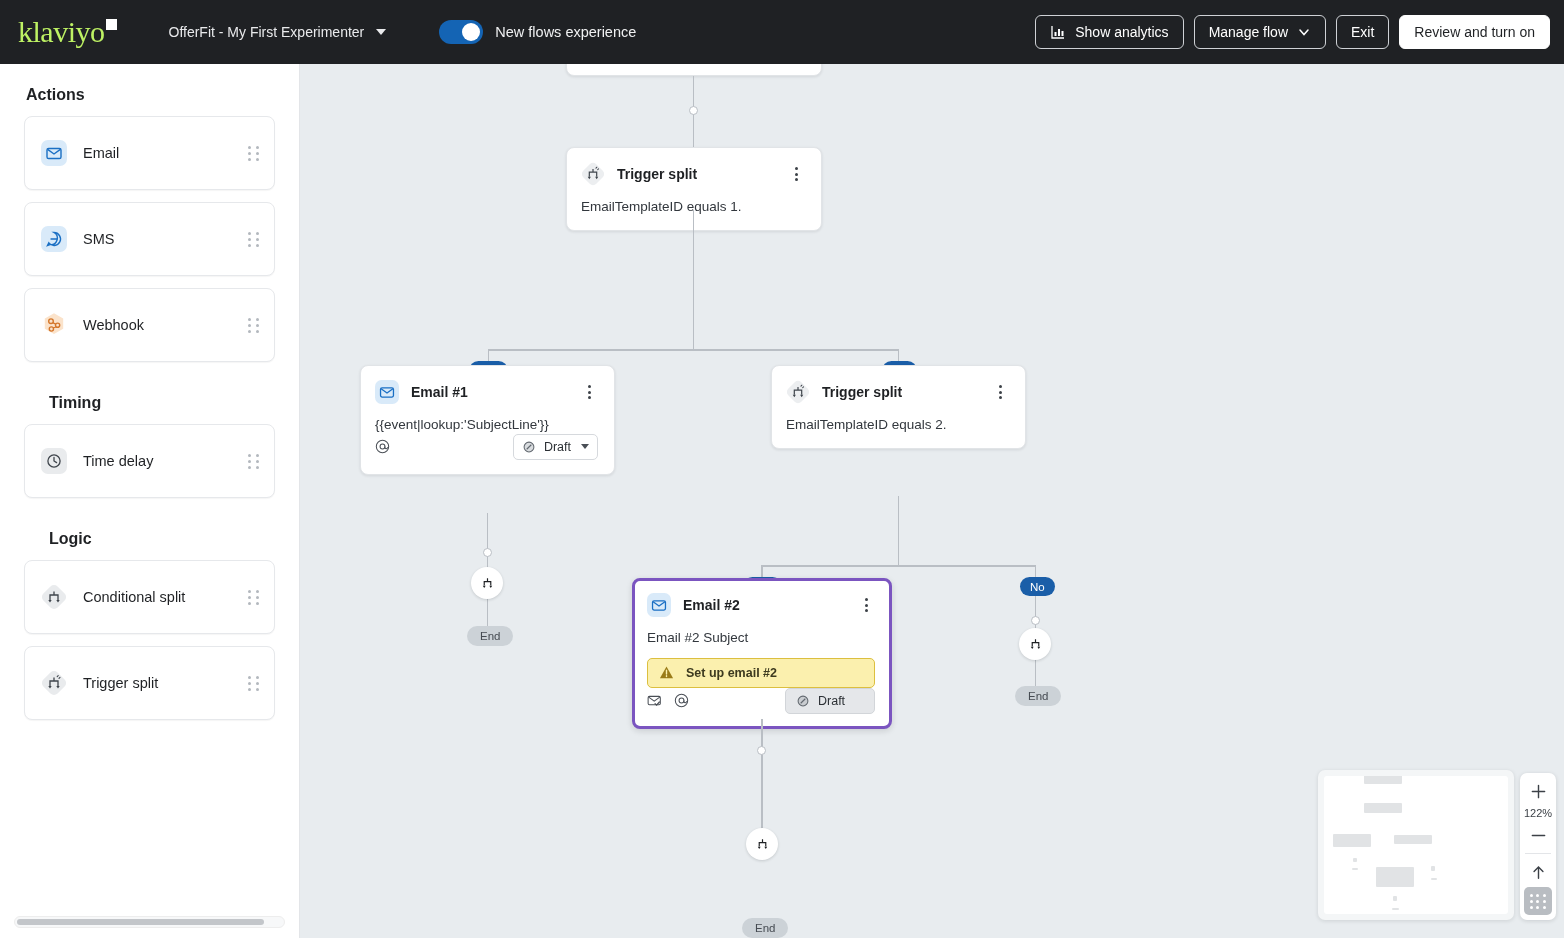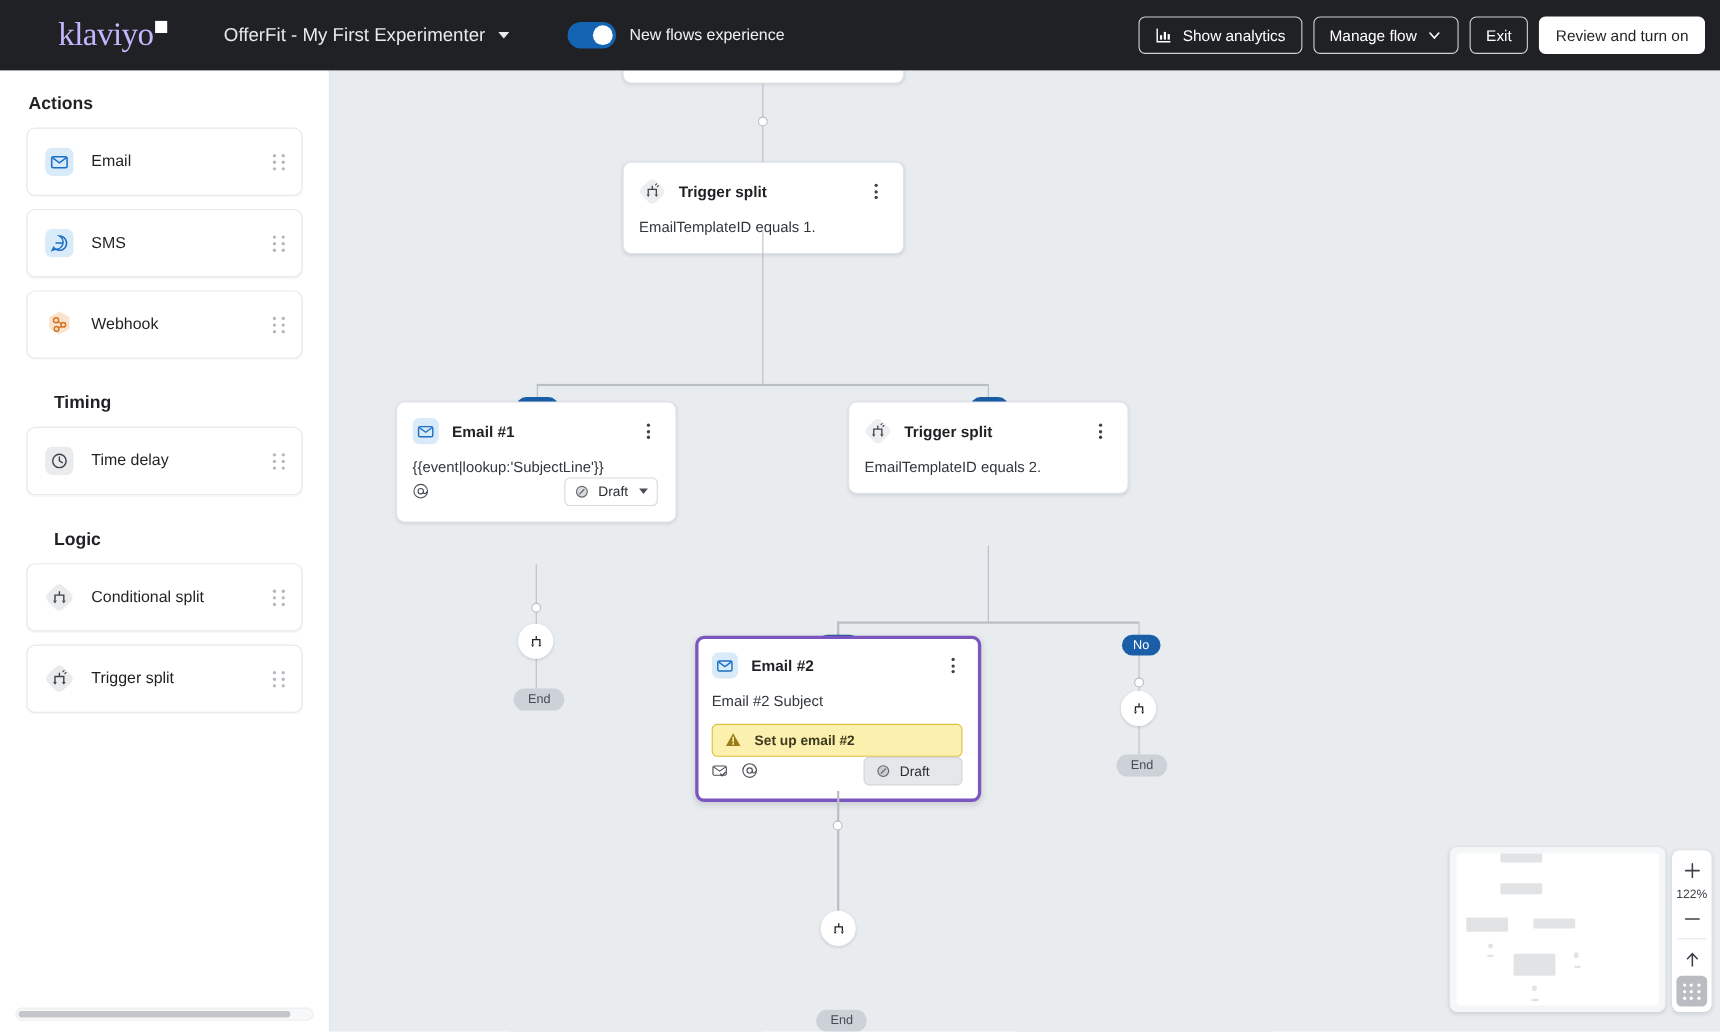--- a/index.html
+++ b/index.html
@@ -15,29 +15,29 @@
   
   .header {
     height: 64px; flex: 0 0 64px;
     background: #1f2124;
     display: flex; align-items: center;
     padding: 0 14px 0 18px;
     position: relative; z-index: 40;
   }
   .logo { display: flex; align-items: flex-start; margin-right: 46px; user-select: none; }
   .logo-text {
-    color: #c4b5fd; font-family: "Liberation Serif", serif;
-    font-size: 30px; letter-spacing: -0.5px; line-height: 30px; margin-left: 35px;
+    color: #bef264; font-family: "Liberation Serif", serif;
+    font-size: 30px; letter-spacing: -0.5px; line-height: 30px;
   }
   .logo-flag { width: 11px; height: 11px; background: #ffffff; margin-top: 2px; margin-left: 1px; }
 
   .flow-name-btn {
     display: flex; align-items: center; gap: 12px;
     background: transparent; border: none; cursor: pointer;
-    color: #e9eaec; font-size: 17px; font-family: "Liberation Sans", sans-serif;
+    color: #e9eaec; font-size: 14px; font-family: "Liberation Sans", sans-serif;
     padding: 6px 6px;
   }
   .caret-down {
     width: 0; height: 0;
     border-left: 5.5px solid transparent; border-right: 5.5px solid transparent;
     border-top: 6px solid #e9eaec;
   }
 
   .toggle-wrap { display: flex; align-items: center; gap: 12px; margin-left: 47px; }
   .toggle {
@@ -69,21 +69,21 @@
     border-right: 1px solid #e3e5e8;
     padding: 22px 24px 0 24px; position: relative;
     display: flex; flex-direction: column;
   }
   .section-title {
     font-size: 16px; font-weight: bold; color: #1f2124;
     margin: 0 0 12px 2px;
   }
   .section-title.spaced { margin-top: 20px; margin-left: 25px; }
   .palette-item {
-    height: 62px; border: 1px solid #e6e8eb; border-radius: 8px;
+    height: 74px; border: 1px solid #e6e8eb; border-radius: 8px;
     background: #ffffff; display: flex; align-items: center;
     padding: 0 14px 0 16px; margin-bottom: 12px; cursor: grab;
     box-shadow: 0 1px 1px rgba(20,24,28,0.04);
   }
   .pi-icon { width: 26px; height: 26px; flex: 0 0 26px; display: flex; align-items: center; justify-content: center; }
   .pi-label { flex: 1; font-size: 14.5px; color: #1f2124; margin-left: 16px; }
   .grip { width: 12px; height: 16px; flex: 0 0 12px; display: grid; grid-template-columns: 1fr 1fr; gap: 3px; align-content: center; }
   .grip i { width: 3px; height: 3px; border-radius: 50%; background: #b3b8be; display: block; }
 
   .sidebar-scroll-track {

